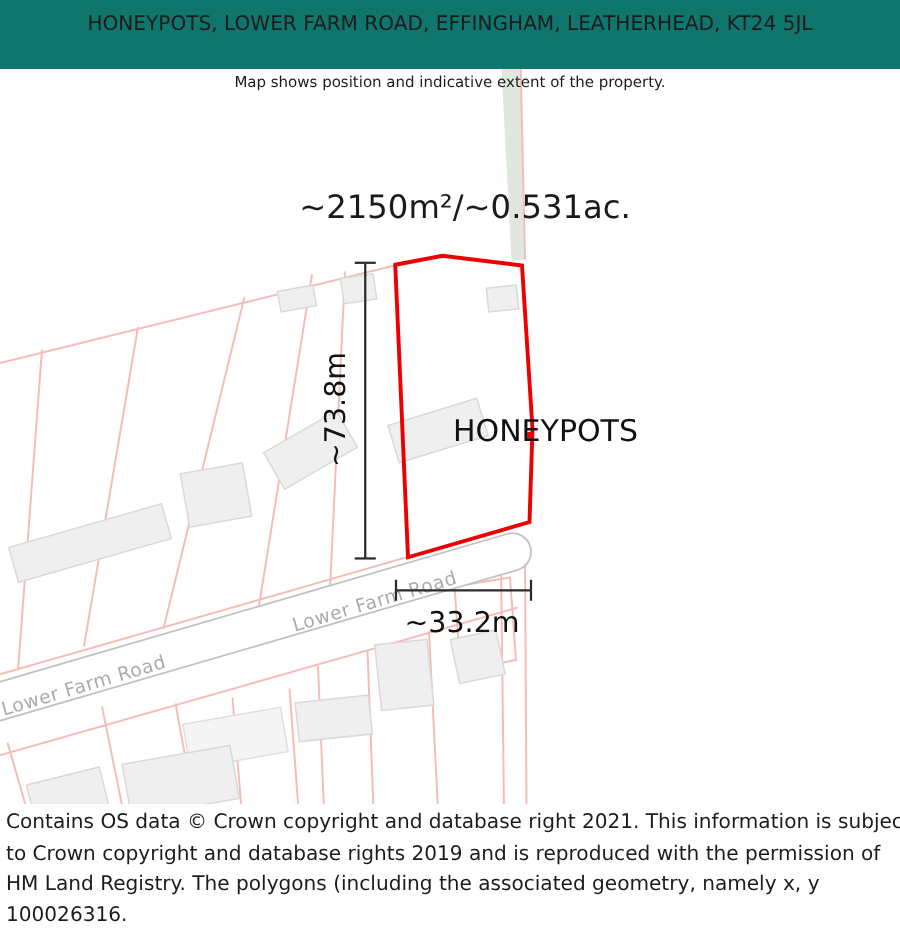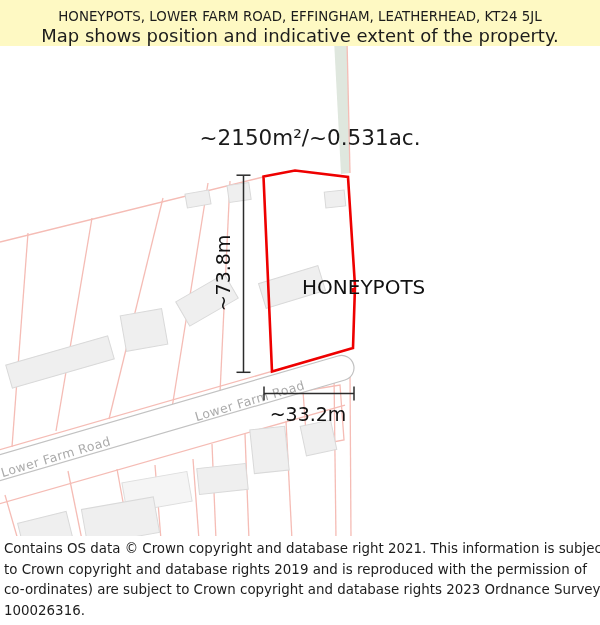--- a/index.html
+++ b/index.html
@@ -5,26 +5,26 @@
   html,body{margin:0;padding:0;}
   body{
     width:600px;height:625px;overflow:hidden;position:relative;
     background:#ffffff;
     font-family:"DejaVu Sans","Liberation Sans",sans-serif;
     color:#1c1c1c;
   }
   .page{position:absolute;inset:0;}
   .header{
     position:absolute;top:0;left:0;width:600px;height:46px;
-    background:#fef9c3;z-index:3;
+    background:#0f766e;z-index:3;
     display:flex;flex-direction:column;align-items:center;
-    padding-top:7px;box-sizing:border-box;
+    padding-top:7px;box-sizing:border-box;gap:20px;
   }
   .header .h1{font-size:13.4px;line-height:19px;color:#1c1c1c;white-space:nowrap;}
-  .header .h2{font-size:18px;line-height:19px;color:#1c1c1c;white-space:nowrap;}
+  .header .h2{font-size:10px;line-height:19px;color:#1c1c1c;white-space:nowrap;}
   .map-wrap{position:absolute;top:0;left:0;width:600px;height:625px;z-index:1;}
   svg{display:block;}
   .pline{stroke:var(--parcel-line,#f5bcb5);stroke-width:1.3;fill:none;}
   .bld{fill:var(--building-fill,#efefef);stroke:var(--building-stroke,#d9d9d9);stroke-width:1;}
   .bld-light{fill:#f5f5f5;stroke:#dedede;stroke-width:1;}
   .road-band{fill:#ffffff;stroke:var(--road-edge,#c2c2c2);stroke-width:1.2;}
   .track-green{fill:var(--track-green,#dfe7de);stroke:none;}
   .gray-frag{stroke:#d0d0d0;stroke-width:1.4;fill:none;}
   .red-outline{fill:none;stroke:var(--plot-outline,#ee0000);stroke-width:2.6;stroke-linejoin:miter;}
   .red-dot{fill:var(--plot-outline,#ee0000);}
@@ -122,17 +122,17 @@
   </div>
 
   <div class="header">
     <div class="h1">HONEYPOTS, LOWER FARM ROAD, EFFINGHAM, LEATHERHEAD, KT24 5JL</div>
     <div class="h2">Map shows position and indicative extent of the property.</div>
   </div>
 
   <div class="footer">
     <div class="fline">Contains OS data © Crown copyright and database right 2021. This information is subject</div>
     <div class="fline">to Crown copyright and database rights 2019 and is reproduced with the permission of</div>
-    <div class="fline">co-ordinates) are subject to Crown copyright and database rights 2023 Ordnance Survey</div>
+    <div class="fline">HM Land Registry. The polygons (including the associated geometry, namely x, y</div>
     <div class="fline">100026316.</div>
   </div>
 
 </div>
 
 </body></html>

